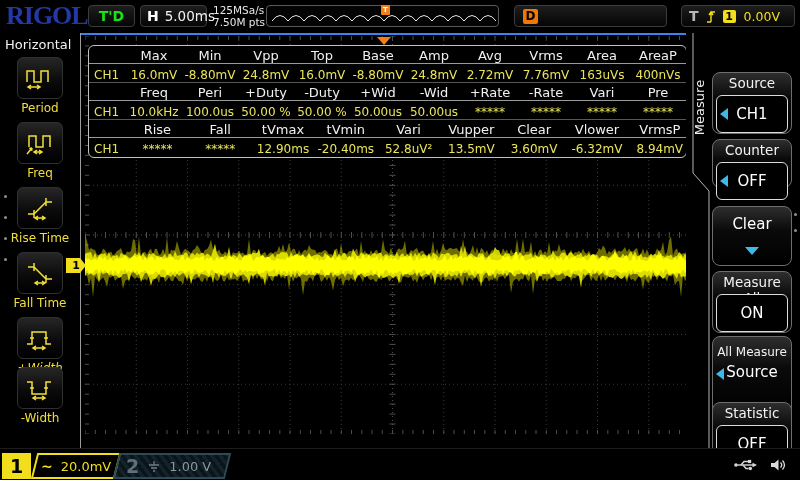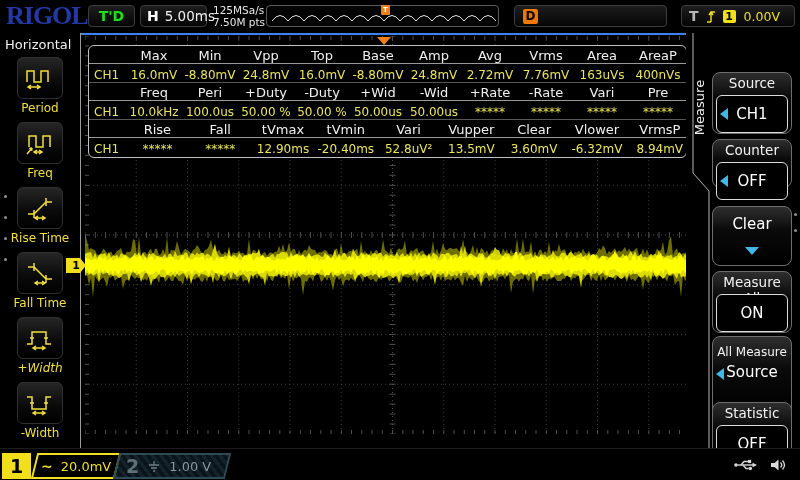--- a/index.html
+++ b/index.html
@@ -162,21 +162,21 @@
           <div class="ls-label">Fall Time</div>
         </div>
         <div class="ls-item" style="top: 284px; font-style: italic;">
           <div class="ls-icon">
             <svg width="30" height="26" viewBox="0 0 30 26">
               <path d="M2,19 H7 V7 H21 V19 H26 M5,13 H9 M19,13 H23 M8,23 H20 M11,21 L8,23 L11,25 M17,21 L20,23 L17,25" fill="none" stroke="#f2df3a" stroke-width="1.5"></path>
             </svg>
           </div>
           <div class="ls-label">+Width</div>
         </div>
-        <div class="ls-item" style="top: 349px;">
+        <div class="ls-item" style="top: 334px;">
           <div class="ls-icon">
             <svg width="30" height="26" viewBox="0 0 30 26">
               <path d="M2,7 H7 V19 H21 V7 H26 M5,13 H9 M19,13 H23 M8,23 H20 M11,21 L8,23 L11,25 M17,21 L20,23 L17,25" fill="none" stroke="#f2df3a" stroke-width="1.5"></path>
             </svg>
           </div>
           <div class="ls-label">-Width</div>
         </div>
       </div>
     <div class="page-dot" style="left:4px;top:162px;"></div>
     <div class="page-dot" style="left:4px;top:183px;"></div>

